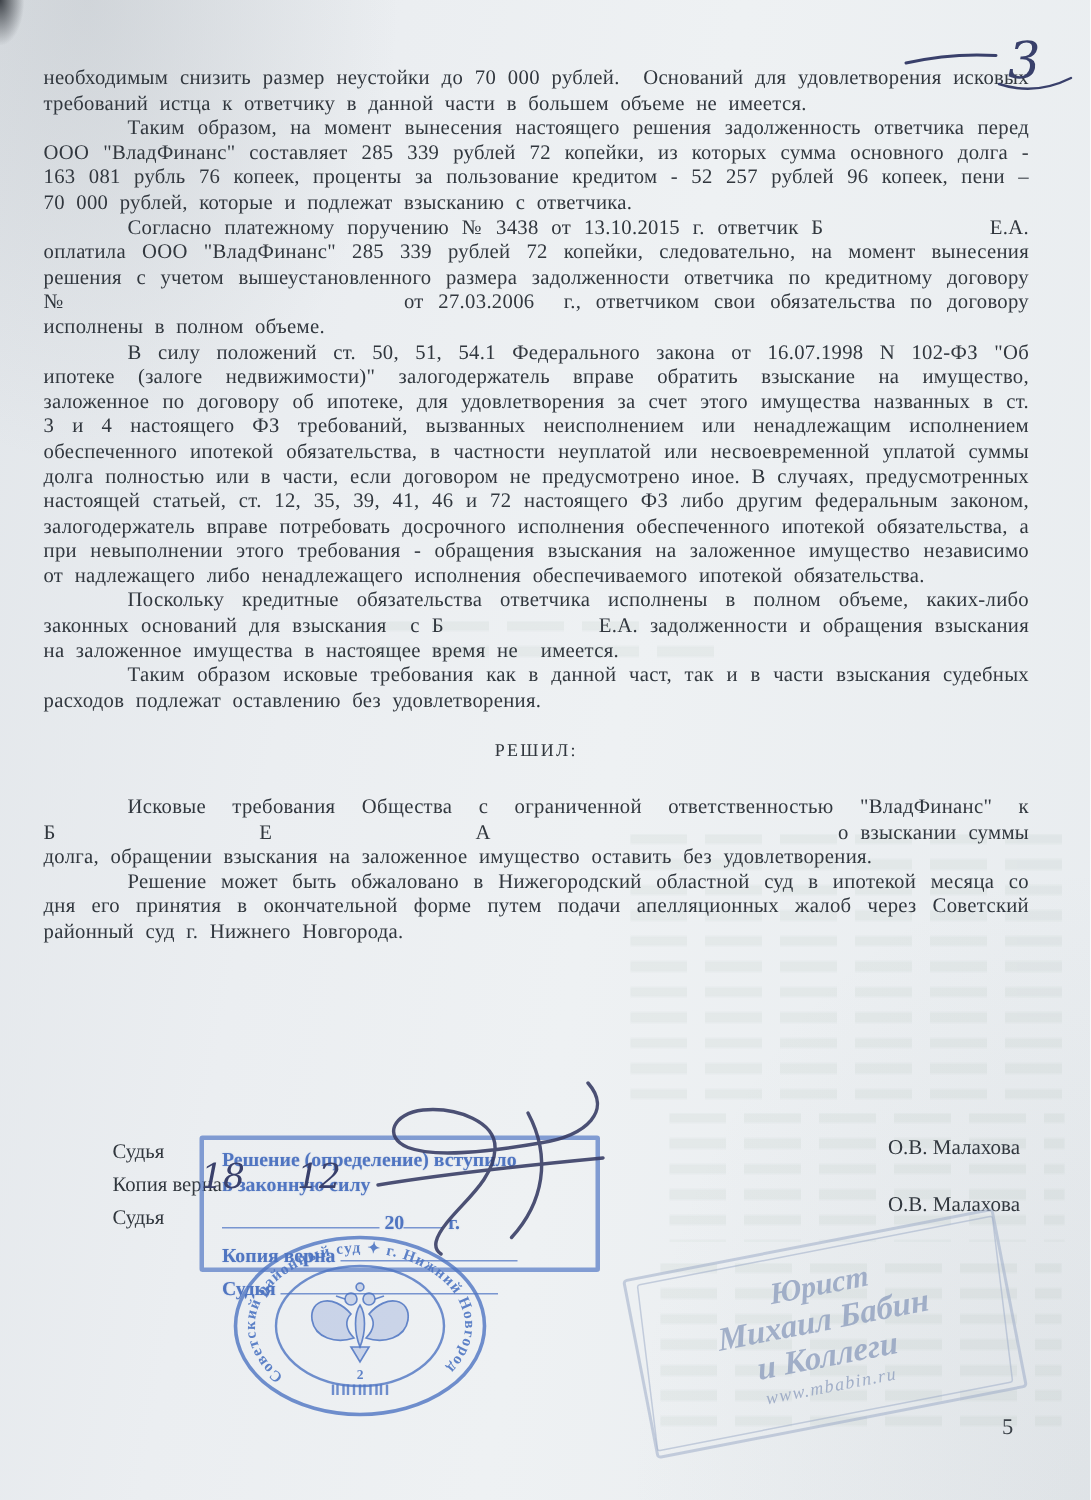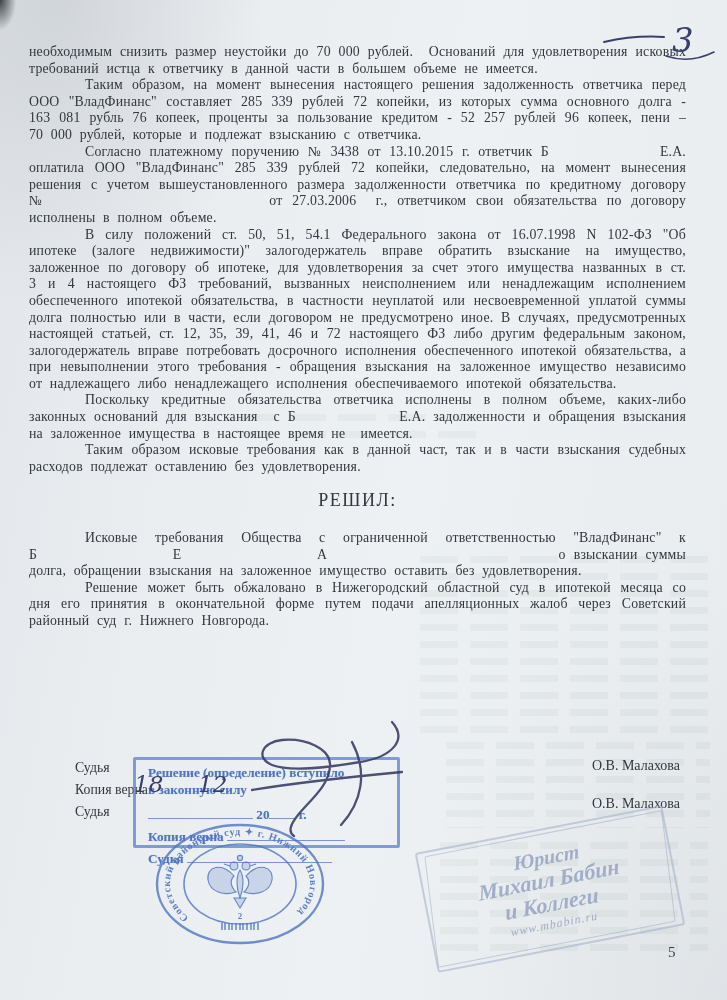--- a/index.html
+++ b/index.html
@@ -27,21 +27,21 @@
   .b4 { left:440px; top:842px; width:268px; height:110px; }
 
   .body-text {
     position:absolute; left:29px; top:44px; width:657px;
     font-size:13.8px; line-height:16.6px; text-align:justify;
     word-spacing:4px; letter-spacing:0.2px; color:#31373e;
   }
   .body-text p { margin:0; text-indent:56px; }
   .body-text p.cont { text-indent:0; }
   .decision-heading { text-align:center; text-indent:0 !important;
-    margin:17px 0 21px 0 !important; letter-spacing:1.5px; font-size:18px; }
+    margin:17px 0 21px 0 !important; letter-spacing:1.5px; font-size:12px; }
 
   .sig-row { position:absolute; left:75px; width:605px; font-size:13.8px; color:#31373e; }
   .sig-name { position:absolute; right:47px; font-size:14px; color:#31373e; }
 
   
   .rstamp {
     position:absolute; left:133px; top:757px; width:267px; height:91px;
     border:3px solid rgba(82,119,196,0.7); border-radius:2px;
     box-sizing:border-box; padding:4px 8px 0 12px;
     color:rgba(70,110,190,0.92); font-weight:bold; font-size:13.2px;

